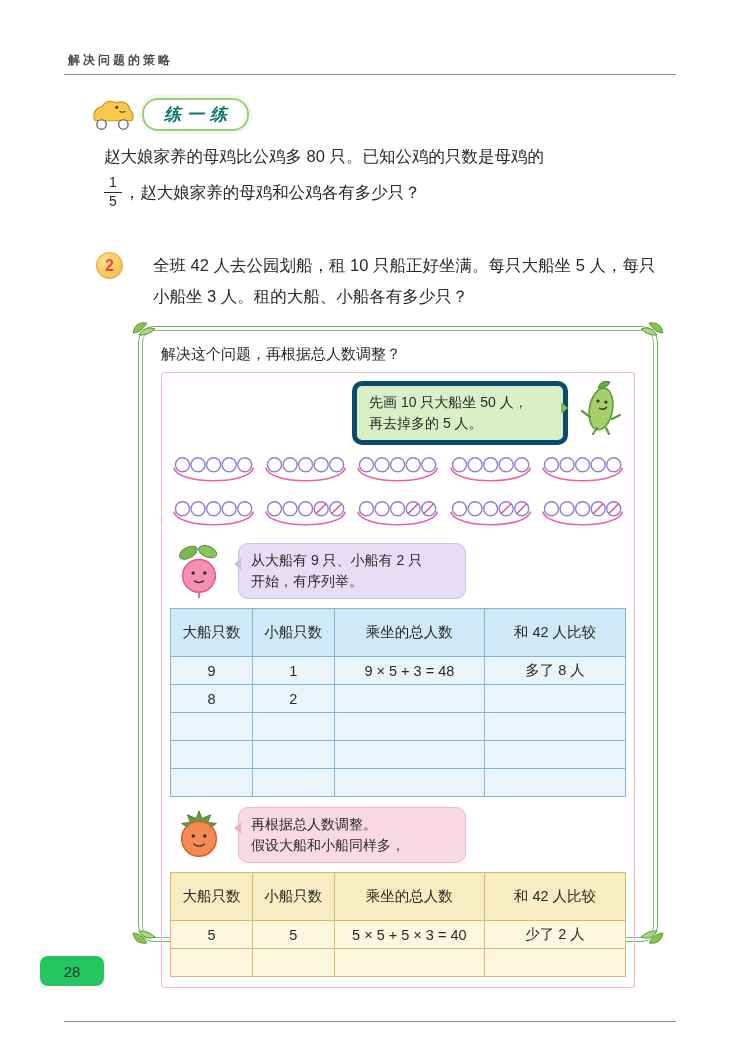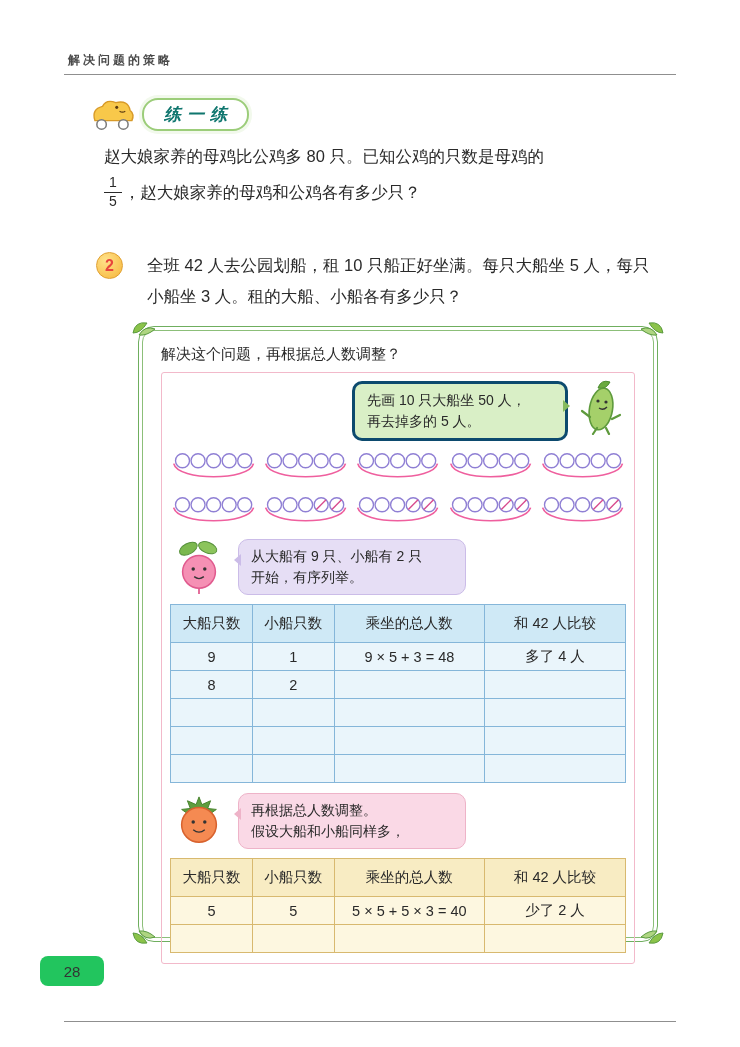--- a/index.html
+++ b/index.html
@@ -31,40 +31,40 @@
   .fraction .num { padding:0 5px; border-bottom:1.3px solid #2a2a2a; }
 
   
   .problem2 { position:absolute; left:96px; top:250px; width:568px; display:flex; align-items:flex-start; }
   .p2-badge {
     flex:0 0 auto; width:27px; height:27px; border-radius:50%;
     background:radial-gradient(circle at 35% 30%, #ffe28a, #f6b53a);
     border:1px solid #e0a030; color:#e8453c; font-weight:bold; font-size:16px;
     display:flex; align-items:center; justify-content:center; margin-top:2px;
   }
-  .p2-text { margin-left:24px; font-size:16.5px; line-height:1.85; width:525px; }
+  .p2-text { margin-left:30px; font-size:16.5px; line-height:1.85; width:525px; }
 
   
   .green-box { position:absolute; left:138px; top:326px; width:520px; height:616px;
     border:1.5px solid #6fae5e; border-radius:16px; padding:3px; background:#fff; }
   .green-box-inner { width:100%; height:100%; border:1.5px solid #8cbf79; border-radius:12px; padding:10px 0 0 0; }
   .corner-leaf { position:absolute; width:30px; height:22px; }
   .leaf-tl { left:-10px; top:-12px; }
   .leaf-tr { right:-10px; top:-12px; transform:scaleX(-1); }
   .leaf-bl { left:-10px; bottom:-10px; transform:scaleY(-1); }
   .leaf-br { right:-10px; bottom:-10px; transform:scale(-1,-1); }
 
   .box-question { margin:4px 0 0 18px; font-size:15px; }
 
   .pink-frame { margin:8px 18px 0 18px; border:1px solid #f2b9ca; border-radius:3px;
     padding:8px 8px 10px 8px; }
 
   
   .bubble { position:relative; border-radius:10px; padding:6px 12px; font-size:14px; line-height:1.5; }
-  .bubble-green { background:#d9efc6; border:3px solid #0c4a6e; width:216px; }
+  .bubble-green { background:#d9efc6; border:5px solid #0c4a6e; width:216px; }
   .bubble-green::after { content:''; position:absolute; right:-11px; top:16px;
     border:6px solid transparent; border-left:7px solid #85bb5f; }
   .bubble-purple { background:#e6def5; border:1px solid #cbbce8; width:228px; }
   .bubble-purple::before { content:''; position:absolute; left:-11px; top:14px;
     border:6px solid transparent; border-right:7px solid #cbbce8; }
   .bubble-pink { background:#fad9e6; border:1px solid #eeb3c8; width:228px; }
   .bubble-pink::before { content:''; position:absolute; left:-11px; top:14px;
     border:6px solid transparent; border-right:7px solid #eeb3c8; }
 
   .bubble-row1 { position:relative; display:flex; justify-content:flex-end;
@@ -74,21 +74,21 @@
   .char-row { display:flex; align-items:flex-start; gap:12px; margin-top:10px; padding-left:2px; }
   .char-svg { width:54px; height:56px; flex:0 0 auto; }
 
   
   .boat-row { display:flex; justify-content:center; gap:5px; margin-top:9px; }
   .boat { width:89px; height:35px; }
 
   
   table { width:100%; border-collapse:collapse; margin-top:9px; table-layout:fixed; }
   th, td { border:1px solid #85b6d9; text-align:center; font-size:14.5px; font-weight:normal; }
-  th { height:38px; }
+  th { height:48px; }
   td { height:28px; }
   .table-blue th { background:#cfe9f6; }
   .table-blue td { background:#eaf5fb; }
   .table-yellow th, .table-yellow td { border-color:#d8b96f; }
   .table-yellow th { background:#f8ecc3; }
   .table-yellow td { background:#fdf7e0; }
   .col-a { width:18%; } .col-b { width:18%; } .col-c { width:33%; } .col-d { width:31%; }
 
   
   .page-badge { position:absolute; left:40px; top:956px; width:64px; height:30px;
@@ -291,21 +291,21 @@
               <tr>
             <th>大船只数</th>
             <th>小船只数</th>
             <th>乘坐的总人数</th>
             <th>和 42 人比较</th>
           </tr>
           <tr>
             <td>9</td>
             <td>1</td>
             <td>9 × 5 + 3 = 48</td>
-            <td>多了 4 人</td>
+            <td>多了 8 人</td>
           </tr>
           <tr>
             <td>8</td>
             <td>2</td>
             <td></td>
             <td></td>
           </tr>
           <tr>
             <td></td>
             <td></td>

